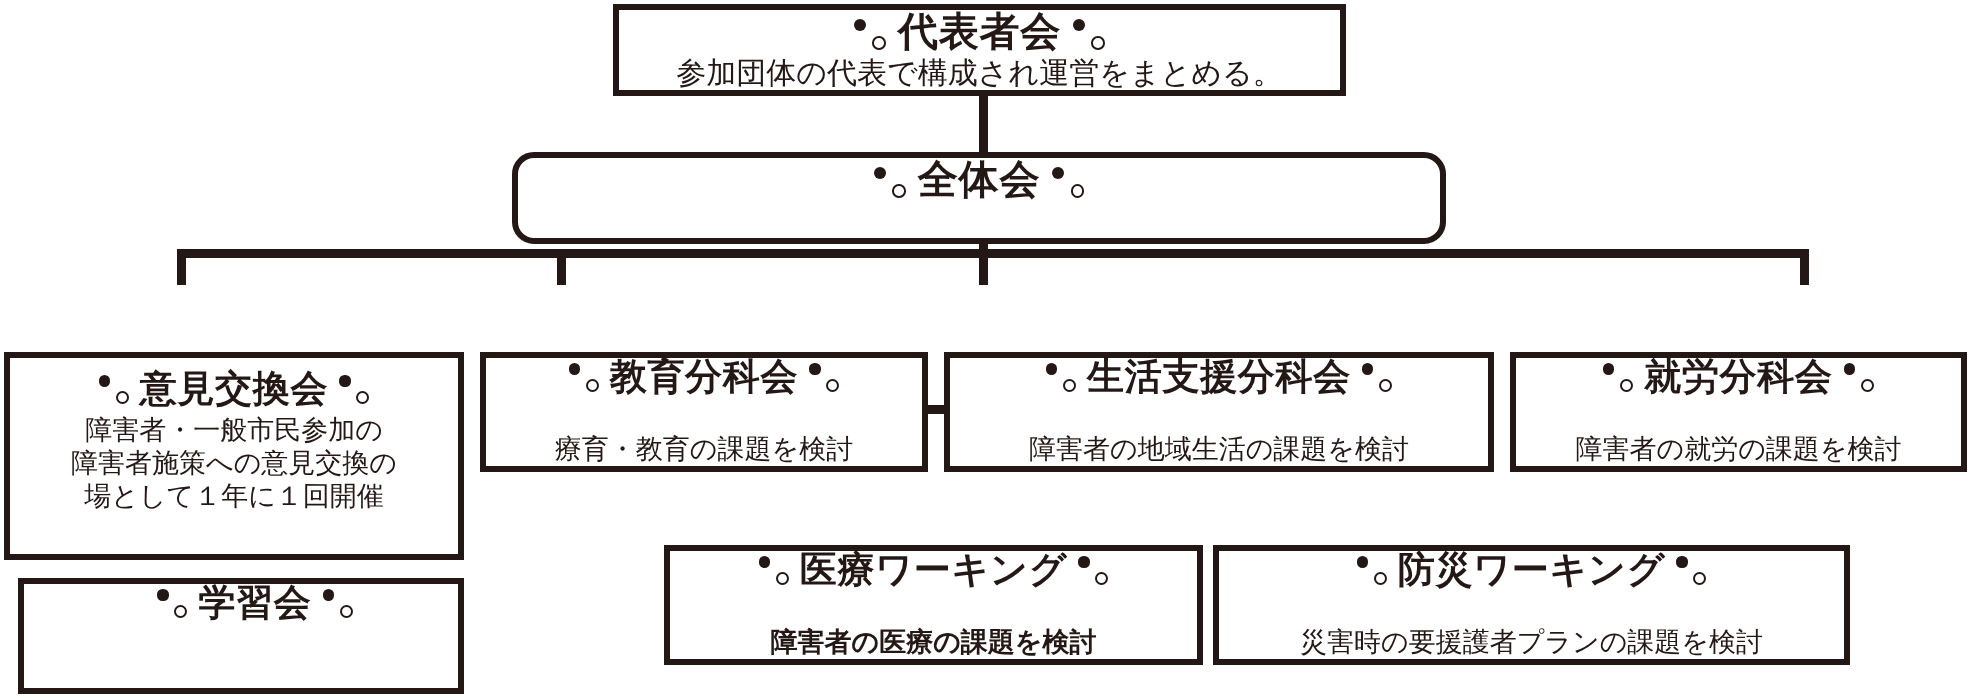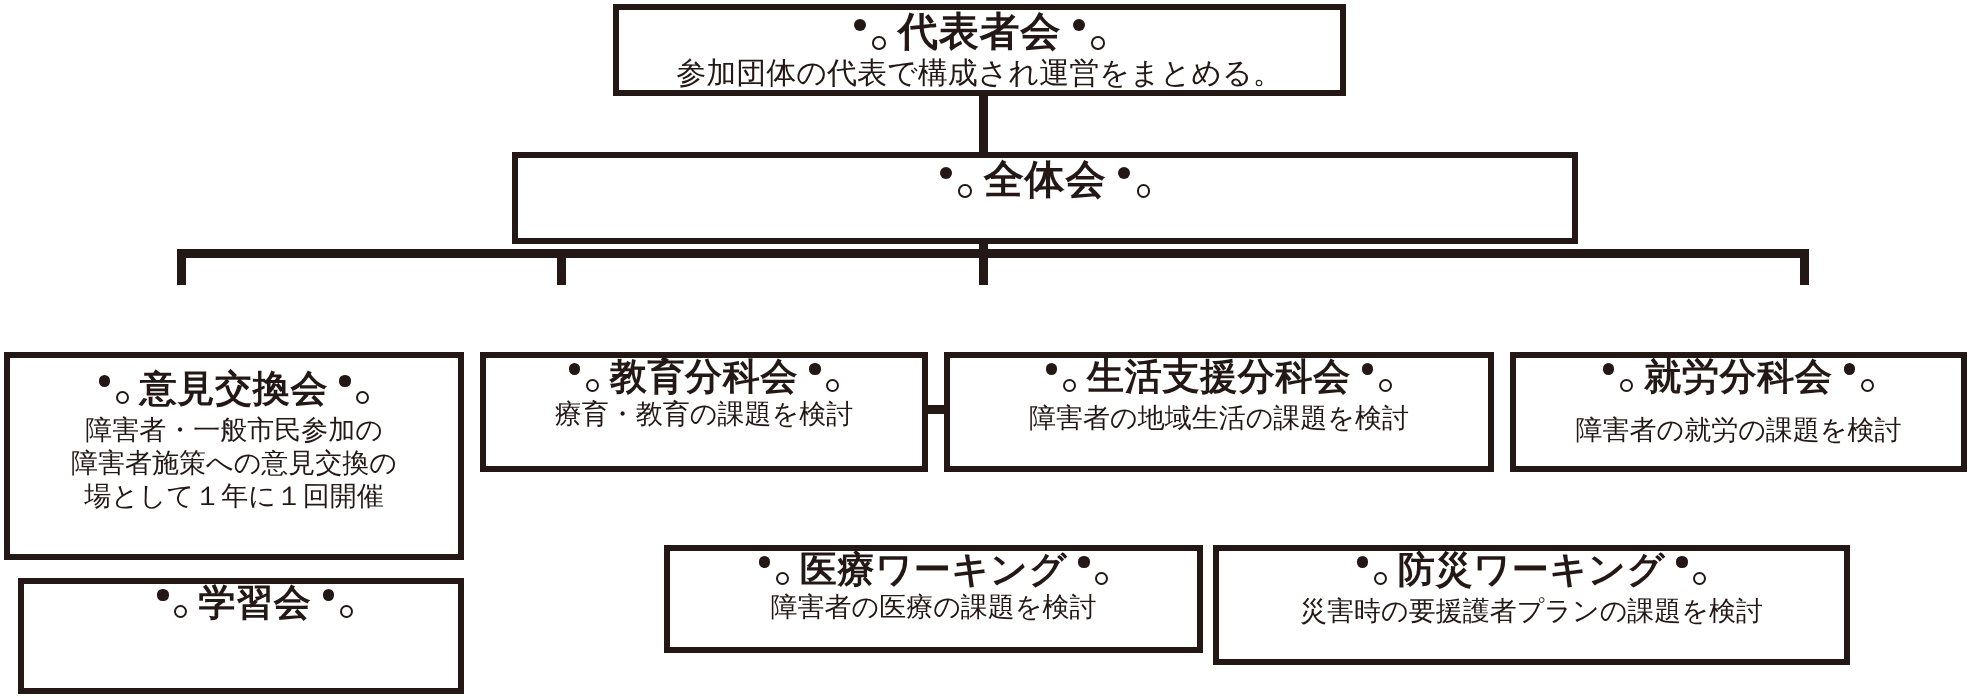--- a/index.html
+++ b/index.html
@@ -19,21 +19,21 @@
     overflow: hidden;
   }
   .box {
     position: absolute;
     border: 6px solid #231815;
     background: #ffffff;
     box-sizing: border-box;
     display: flex;
     flex-direction: column;
     align-items: center;
-    justify-content: flex-start;
+    justify-content: space-between;
     text-align: center;
     z-index: 3;
   }
   .title {
     font-weight: bold;
     letter-spacing: 0.02em;
     line-height: 1.05;
     white-space: nowrap;
     color: #231815;
   }
@@ -110,21 +110,21 @@
 
   <div class="box" style="left:613px; top:4px; width:733px; height:92px;">
     <div class="title t-lg">
       <span class="mk lead"><span class="mk-dot"></span><span class="mk-ring"></span></span><span>代表者会</span><span class="mk trail"><span class="mk-dot"></span><span class="mk-ring"></span></span>
     </div>
     <div class="desc d-lg">
       <span class="ln">参加団体の代表で構成され運営をまとめる。</span>
     </div>
   </div>
 
-  <div class="box" style="left:512px; top:152px; width:1066px; height:92px;">
+  <div class="box" style="left:512px; top:152px; width:934px; height:92px;border-radius:22px;">
     <div class="title t-lg">
       <span class="mk lead"><span class="mk-dot"></span><span class="mk-ring"></span></span><span>全体会</span><span class="mk trail"><span class="mk-dot"></span><span class="mk-ring"></span></span>
     </div>
   </div>
 
   <div class="box" style="left:4px; top:352px; width:460px; height:208px; justify-content:flex-start; padding-top:12px;">
     <div class="title t-md">
       <span class="mk lead"><span class="mk-dot"></span><span class="mk-ring"></span></span><span>意見交換会</span><span class="mk trail"><span class="mk-dot"></span><span class="mk-ring"></span></span>
     </div>
     <div class="desc d-md" style="margin-top:4px;">
@@ -160,25 +160,25 @@
 
   <div class="box" style="left:1510px; top:352px; width:457px; height:120px;">
     <div class="title t-md">
       <span class="mk lead"><span class="mk-dot"></span><span class="mk-ring"></span></span><span>就労分科会</span><span class="mk trail"><span class="mk-dot"></span><span class="mk-ring"></span></span>
     </div>
     <div class="desc d-md" style="margin-top:16px;">
       <span class="ln">障害者の就労の課題を検討</span>
     </div>
   </div>
 
-  <div class="box" style="left:664px; top:545px; width:539px; height:108px;">
+  <div class="box" style="left:664px; top:545px; width:539px; height:120px;">
     <div class="title t-md">
       <span class="mk lead"><span class="mk-dot"></span><span class="mk-ring"></span></span><span>医療ワーキング</span><span class="mk trail"><span class="mk-dot"></span><span class="mk-ring"></span></span>
     </div>
-    <div class="desc d-md" style="margin-top:0;">
+    <div class="desc d-md" style="margin-top:0;font-weight:bold;">
       <span class="ln">障害者の医療の課題を検討</span>
     </div>
   </div>
 
   <div class="box" style="left:1213px; top:545px; width:637px; height:120px;">
     <div class="title t-md">
       <span class="mk lead"><span class="mk-dot"></span><span class="mk-ring"></span></span><span>防災ワーキング</span><span class="mk trail"><span class="mk-dot"></span><span class="mk-ring"></span></span>
     </div>
     <div class="desc d-md" style="margin-top:4px;">
       <span class="ln">災害時の要援護者プランの課題を検討</span>

